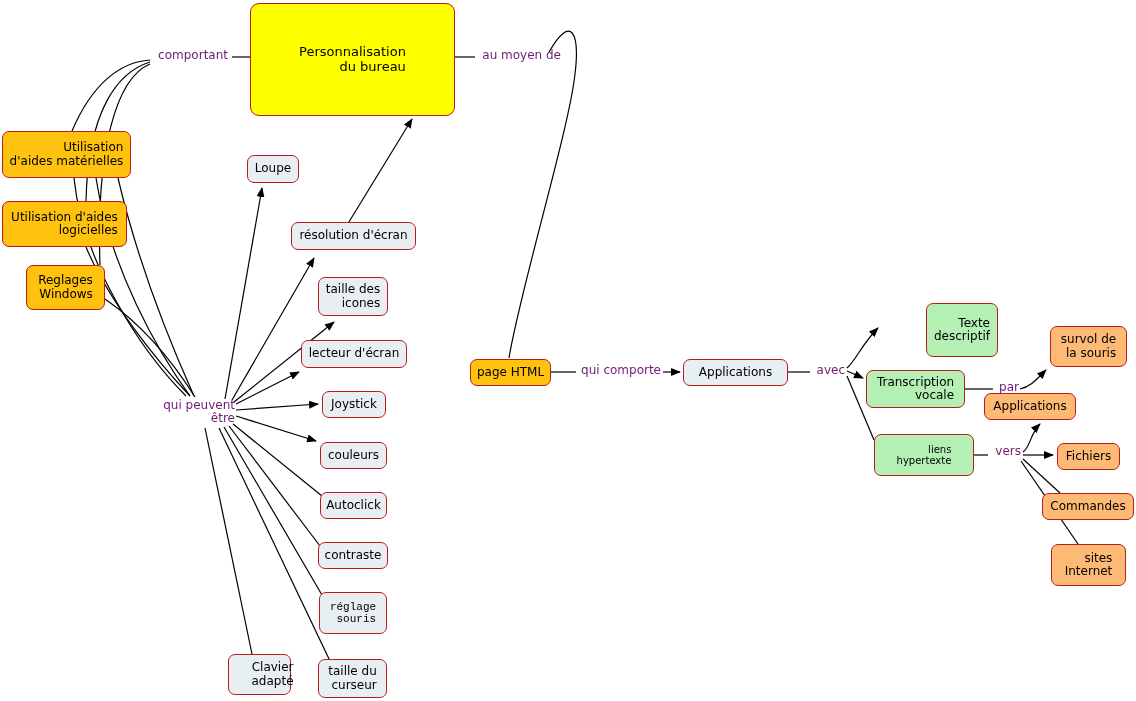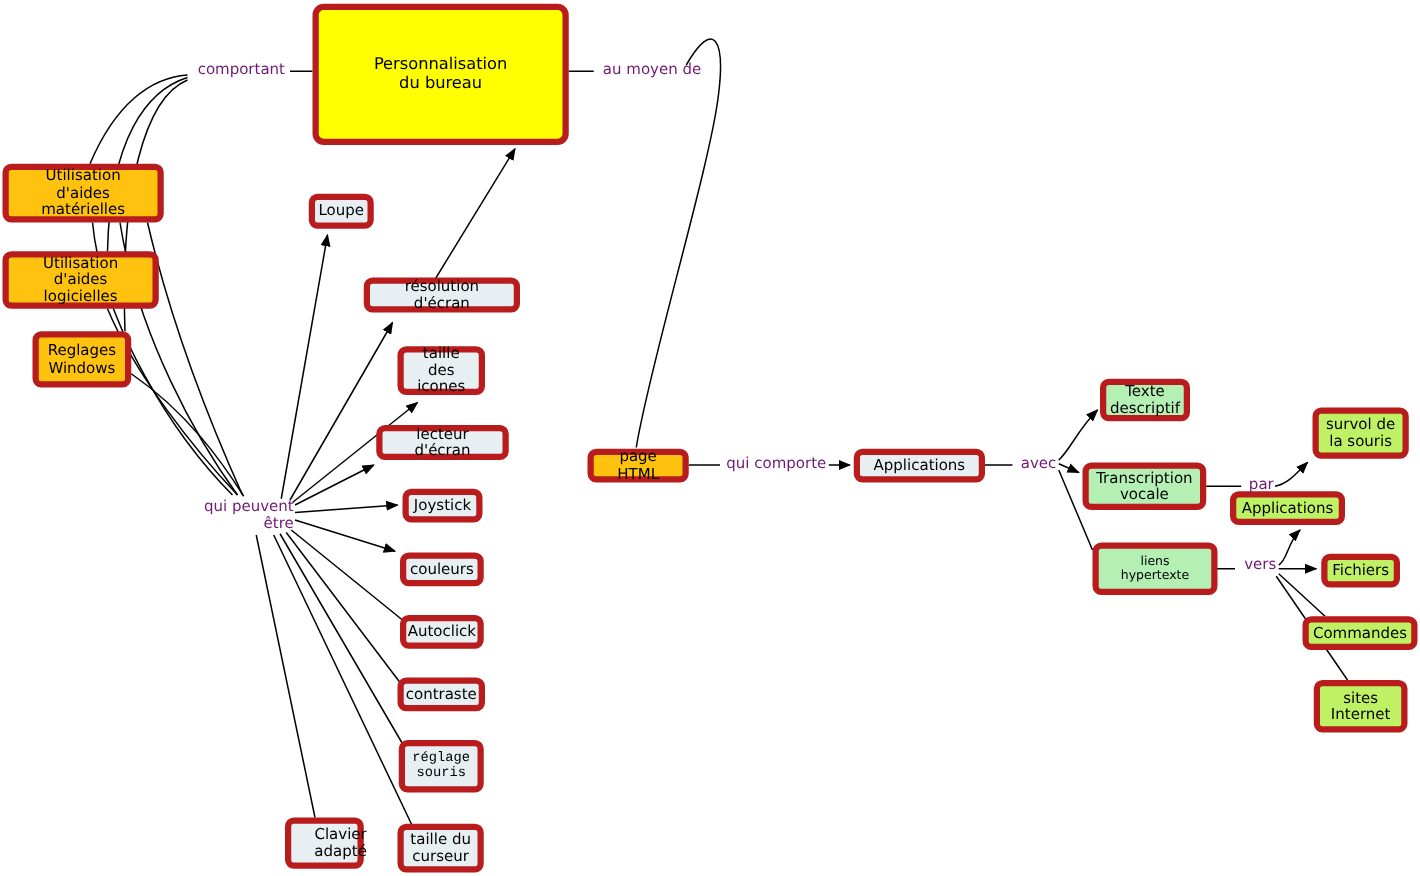--- a/index.html
+++ b/index.html
@@ -22,36 +22,36 @@
   svg#edges {
     position: absolute;
     left: 0;
     top: 0;
     width: 1136px;
     height: 701px;
   }
   .node {
     position: absolute;
     box-sizing: border-box;
-    border: 5px solid #b91c1c;
+    border: 1px solid #b91c1c;
     border-radius: 7px;
     display: flex;
     align-items: center;
     justify-content: center;
-    text-align: center;
+    text-align: right;
     line-height: 1.12;
     color: #000000;
     white-space: pre-line;
     padding: 0 5px;
   }
   .node.yellow   { background: #ffff00; border-radius: 9px; }
   .node.orange   { background: #ffc20e; }
   .node.grey     { background: #e8eff2; }
   .node.green    { background: #b4f0b4; }
-  .node.cyan     { background: #bef264; }
+  .node.cyan     { background: #fdba74; }
   .link-label {
     position: absolute;
     color: #701a75;
     white-space: pre-line;
     text-align: right;
     line-height: 1.12;
     background: transparent;
   }
 </style>
 </head>
@@ -138,21 +138,21 @@
       <div class="node grey" style="left: 320px; top: 492px; width: 67px; height: 27px; font-size: 12px;">Autoclick</div>
       <div class="node grey" style="left: 318px; top: 542px; width: 70px; height: 27px; font-size: 12px;">contraste</div>
       <div class="node grey" style="left: 319px; top: 592px; width: 68px; height: 42px; font-size: 11px; font-family: Liberation Mono, monospace;">réglage
 souris</div>
       <div class="node grey" style="left: 228px; top: 654px; width: 63px; height: 41px; font-size: 12px; padding-left: 31px;">Clavier
 adapté</div>
       <div class="node grey" style="left: 318px; top: 659px; width: 69px; height: 39px; font-size: 12px;">taille du
 curseur</div>
       <div class="node orange" style="left: 470px; top: 359px; width: 81px; height: 27px; font-size: 12px;">page HTML</div>
       <div class="node grey" style="left: 683px; top: 359px; width: 105px; height: 27px; font-size: 12px;">Applications</div>
-      <div class="node green" style="left: 880px; top: 303px; width: 72px; height: 34px; font-size: 12px;">Texte
+      <div class="node green" style="left: 926px; top: 303px; width: 72px; height: 54px; font-size: 12px;">Texte
 descriptif</div>
       <div class="node green" style="left: 866px; top: 370px; width: 99px; height: 38px; font-size: 12px;">Transcription
 vocale</div>
       <div class="node green" style="left: 874px; top: 434px; width: 100px; height: 42px; font-size: 10px;">liens
 hypertexte</div>
       <div class="node cyan" style="left: 1050px; top: 326px; width: 77px; height: 41px; font-size: 12px;">survol de
 la souris</div>
       <div class="node cyan" style="left: 984px; top: 393px; width: 92px; height: 27px; font-size: 12px;">Applications</div>
       <div class="node cyan" style="left: 1057px; top: 443px; width: 63px; height: 27px; font-size: 12px;">Fichiers</div>
       <div class="node cyan" style="left: 1042px; top: 493px; width: 92px; height: 27px; font-size: 12px;">Commandes</div>

